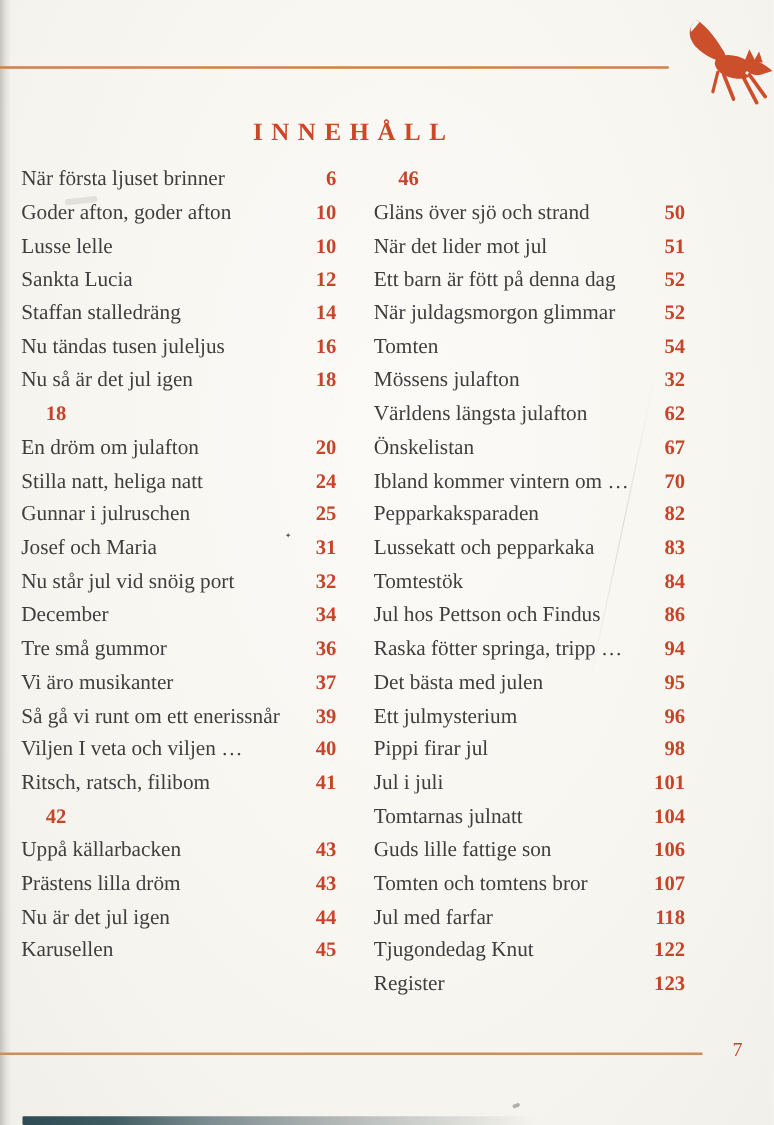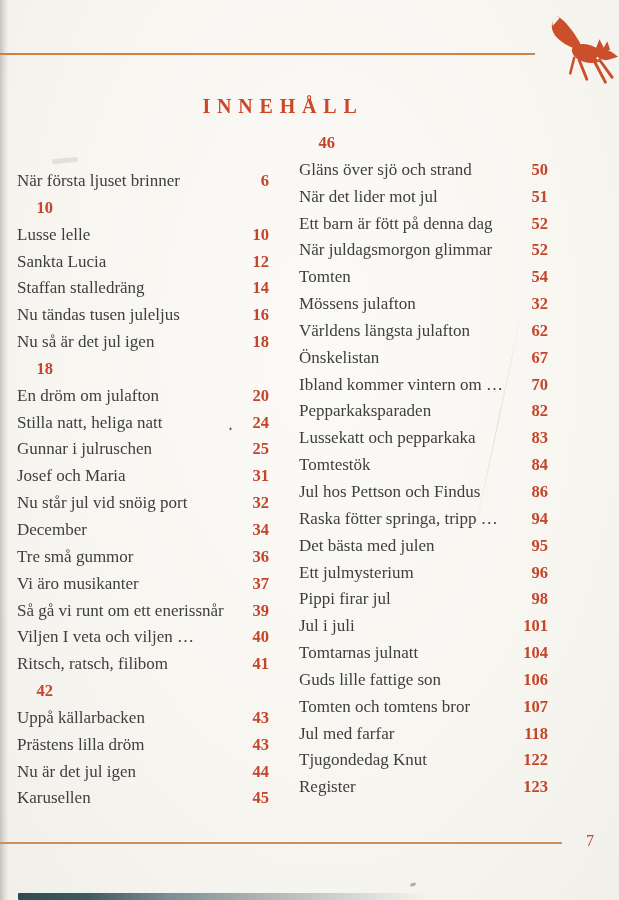--- a/index.html
+++ b/index.html
@@ -24,21 +24,21 @@
   
   .rule-top{position:absolute;left:0;top:53px;width:535px;height:2px;background:var(--rule,#cd8246);}
   .rule-bottom{position:absolute;left:0;top:842px;width:562px;height:1.6px;background:var(--rule2,#cf8d5a);}
   
   .fox{position:absolute;left:544px;top:12px;width:74px;height:78px;}
   
   .title{position:absolute;left:0;top:95px;width:566px;text-align:center;
       font-size:20px;font-weight:bold;letter-spacing:.34em;color:var(--title,#cd4727);}
   
   .col{position:absolute;top:133px;}
-  .col-left{left:17px;width:252px;margin-top:38px;}
+  .col-left{left:17px;width:252px;}
   .col-right{left:299px;width:249px;}
   .toc-row{display:flex;align-items:baseline;height:26.85px;}
   .toc-title{flex:1;font-size:17px;color:#3f3e3f;white-space:nowrap;}
   .toc-page{min-width:36px;text-align:right;font-size:16.5px;font-weight:bold;color:var(--accent,#c4452a);}
   
   .folio{position:absolute;left:586px;top:832px;width:24px;font-size:16px;color:var(--accent,#c4452a);text-align:left;}
 </style>
 </head>
 <body>
 
@@ -77,20 +77,21 @@
   </div>
 
   <div class="title">INNEHÅLL</div>
 
   <div class="col col-left" id="col-left">
       <div class="toc-row">
         <span class="toc-title">När första ljuset brinner</span>
         <span class="toc-page">6</span>
       </div>
       <div class="toc-row">
+        <span class="toc-title">Goder afton, goder afton</span>
         <span class="toc-page">10</span>
       </div>
       <div class="toc-row">
         <span class="toc-title">Lusse lelle</span>
         <span class="toc-page">10</span>
       </div>
       <div class="toc-row">
         <span class="toc-title">Sankta Lucia</span>
         <span class="toc-page">12</span>
       </div>

